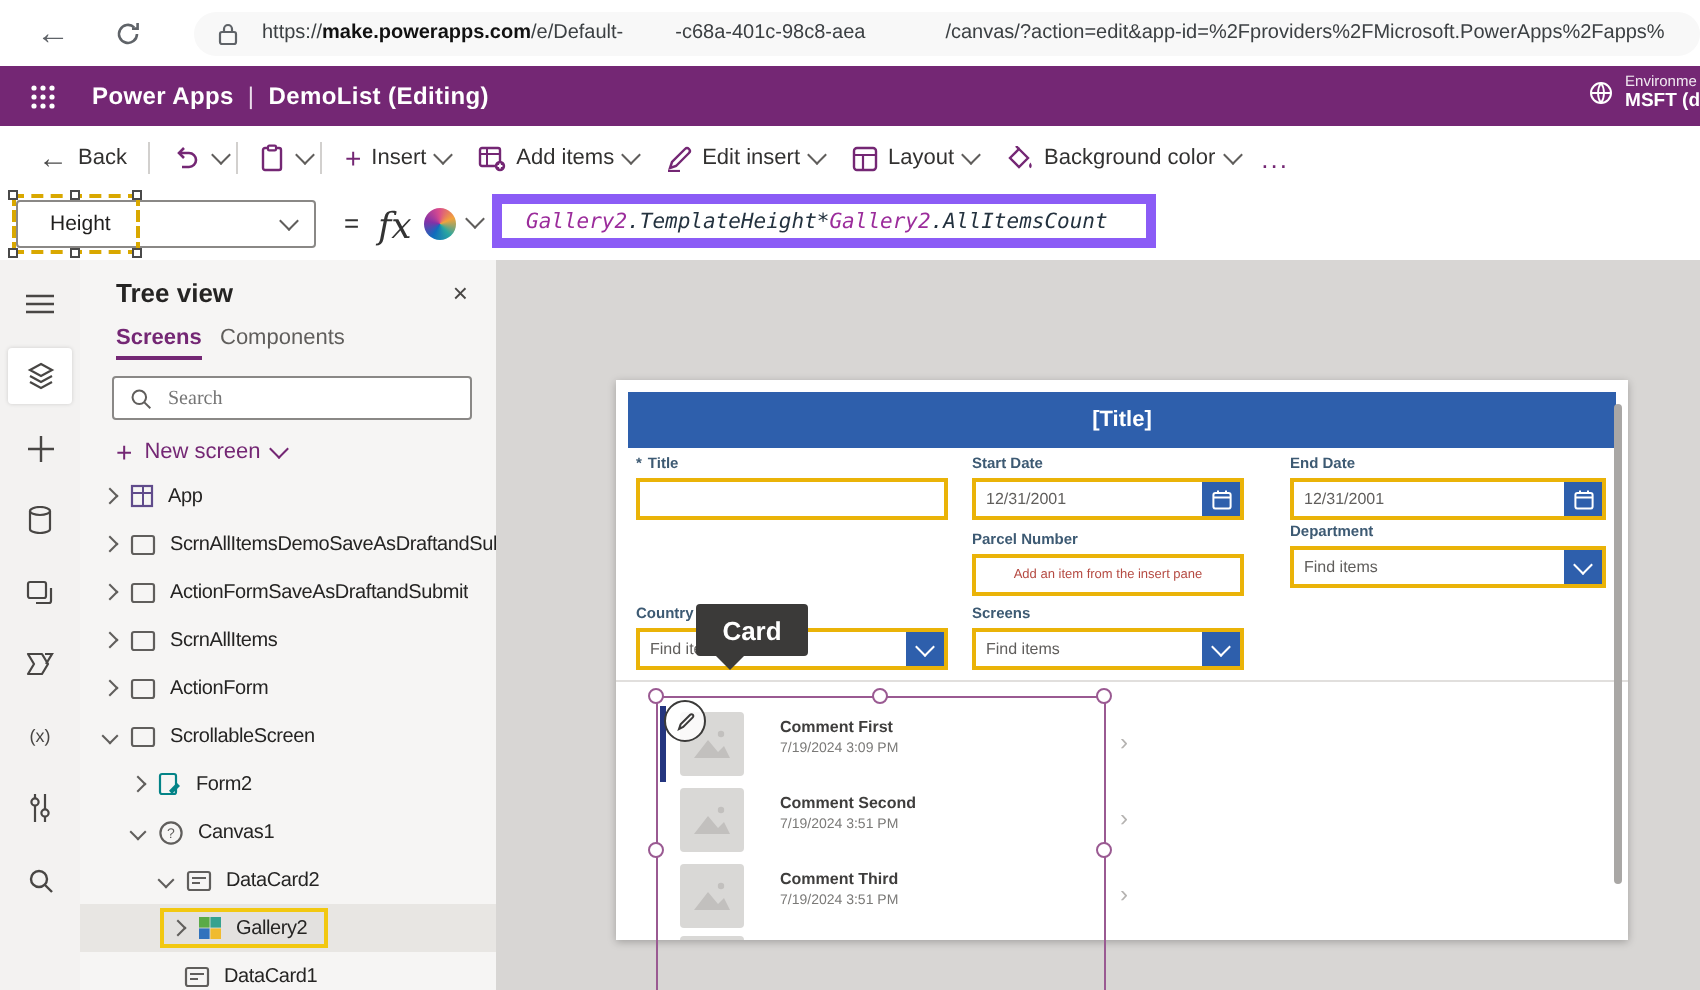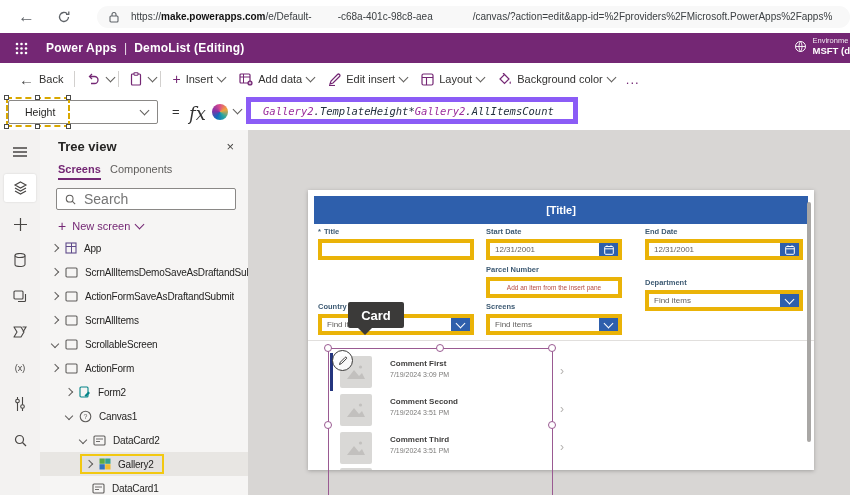--- a/index.html
+++ b/index.html
@@ -70,22 +70,22 @@
 
   
   .tree{top:130px;left:40px;width:208px;height:365px;background:#f6f5f4;border-right:1px solid #d8d6d4;overflow:hidden}
   .tv-title{left:18px;top:9px;font-size:13px;font-weight:bold;color:#252423}
   .tv-x{right:14px;top:9px;font-size:13px;color:#484644}
   .tab{position:absolute;top:33px;font-size:11px}
   .tab.on{left:18px;color:#742774;font-weight:bold;border-bottom:2px solid #742774;padding-bottom:3px}
   .tab.off{left:70px;color:#605e5c}
   .srch{left:16px;top:58px;width:180px;height:22px;background:#fff;border:1px solid #8a8886;border-radius:2px;
         display:flex;align-items:center;box-sizing:border-box}
-  .srch input{border:none;outline:none;background:transparent;font-size:14px;width:130px;
-              font-family:Liberation Sans, sans-serif;color:#323130;margin-left:6px}
+  .srch input{border:none;outline:none;background:transparent;font-size:10px;width:130px;
+              font-family:Liberation Serif, serif;color:#323130;margin-left:6px}
   .newscr{left:18px;top:88px;display:flex;align-items:center;gap:6px;color:#742774;font-size:11px}
   .newscr .plus{font-size:14px}
   .trows{left:0;top:106px;width:208px}
   .trow{height:24px;display:flex;align-items:center;font-size:10px;color:#252423;white-space:nowrap}
   .tchev{width:5px;height:5px;border-right:1.2px solid #605e5c;border-bottom:1.2px solid #605e5c;
          display:inline-block;flex:0 0 auto;margin-right:7px}
   .tchev.r{transform:rotate(-45deg)}
   .tchev.d{transform:rotate(45deg)}
   .tchev.none{border:none}
   .ticon{margin-right:7px;flex:0 0 auto;display:flex}
@@ -93,21 +93,21 @@
   .trow.selected{background:#e8e6e3}
   .hl{display:flex;align-items:center;border:2.5px solid #f2c811;padding:2px 8px 2px 4px;background:#e3e1df}
 
   
   .work{top:130px;left:248px;width:602px;height:365px;background:#d8d6d4}
   .canvas{left:60px;top:60px;width:506px;height:280px;background:#fff;box-shadow:0 1px 4px rgba(0,0,0,.25);overflow:hidden}
   .ctitle{left:6px;top:6px;width:494px;height:28px;background:#2e5fac;color:#fff;display:flex;
           align-items:center;justify-content:center;font-size:11px;font-weight:bold}
   .flabel{font-size:7.5px;font-weight:bold;color:#3d5a73;white-space:nowrap}
   .req{margin-right:3px}
-  .fctl{height:21px;background:#fff;border:4px solid #eab308;box-sizing:border-box;display:flex;align-items:center;overflow:hidden}
+  .fctl{height:21px;background:#fff;border:2px solid #eab308;box-sizing:border-box;display:flex;align-items:center;overflow:hidden}
   .fval{font-size:8px;color:#605e5c;margin-left:5px;white-space:nowrap}
   .fbtn{width:19px;height:100%;background:#2e5fac;margin-left:auto;display:flex;align-items:center;justify-content:center;flex:0 0 auto}
   .redhint{width:100%;text-align:center;font-size:6.5px;color:#b54a42}
   .cdivider{left:0;top:150px;width:506px;height:1px;background:#e1dfdd}
   .vscroll{right:3px;top:12px;width:4px;height:240px;background:#a9a7a5;border-radius:2px}
 
   
   .gitem{left:22px;width:250px;height:36px;display:flex;align-items:flex-start}
   .gimg{width:32px;height:32px;background:#d9d8d6;border-radius:2px;margin-left:10px;display:flex;align-items:center;justify-content:center}
   .gtxt{margin-left:18px;line-height:1.35;margin-top:3px}
@@ -216,21 +216,21 @@
   </span>
   <span class="tb">
     <span class="ic">
       <svg width="14" height="13" viewBox="0 0 14 13">
           <rect x="1" y="1" width="10" height="9" rx="1" fill="none" stroke="#742774" stroke-width="1.2"></rect>
           <path d="M1 4h10M4.5 1v9" stroke="#742774" stroke-width="1"></path>
           <circle cx="11" cy="10" r="2.6" fill="#742774"></circle>
           <path d="M11 8.8v2.4M9.8 10h2.4" stroke="#fff" stroke-width=".9"></path>
         </svg>
     </span>
-    <span>Add data</span>
+    <span>Add items</span>
     <span class="chev"></span>
   </span>
   <span class="tb">
     <span class="ic">
       <svg width="13" height="13" viewBox="0 0 13 13">
           <path d="M2 11l1-3 6.5-6.5a1.2 1.2 0 0 1 2 2L5 10l-3 1z" fill="none" stroke="#742774" stroke-width="1.2"></path>
           <path d="M1 12.5h6" stroke="#742774" stroke-width="1.1"></path>
         </svg>
     </span>
     <span>Edit insert</span>
@@ -386,36 +386,36 @@
     <div class="trow" style="padding-left:12px">
       <span class="tchev r"></span>
       <span class="ticon">
           <svg width="13" height="11" viewBox="0 0 13 11">
             <rect x="1" y="1" width="11" height="9" rx="1" fill="none" stroke="#605e5c" stroke-width="1.1"></rect>
           </svg>
         </span>
       <span class="tlabel">ScrnAllItems</span>
     </div>
     <div class="trow" style="padding-left:12px">
-      <span class="tchev d"></span>
+      <span class="tchev r"></span>
       <span class="ticon">
           <svg width="13" height="11" viewBox="0 0 13 11">
             <rect x="1" y="1" width="11" height="9" rx="1" fill="none" stroke="#605e5c" stroke-width="1.1"></rect>
           </svg>
         </span>
-      <span class="tlabel">ScrollableScreen</span>
+      <span class="tlabel">ActionForm</span>
     </div>
     <div class="trow" style="padding-left:12px">
-      <span class="tchev r"></span>
+      <span class="tchev d"></span>
       <span class="ticon">
           <svg width="13" height="11" viewBox="0 0 13 11">
             <rect x="1" y="1" width="11" height="9" rx="1" fill="none" stroke="#605e5c" stroke-width="1.1"></rect>
           </svg>
         </span>
-      <span class="tlabel">ActionForm</span>
+      <span class="tlabel">ScrollableScreen</span>
     </div>
     <div class="trow" style="padding-left:26px">
       <span class="tchev r"></span>
       <span class="ticon">
           <svg width="12" height="12" viewBox="0 0 12 12">
             <rect x="1" y="1" width="8" height="10" rx="1" fill="none" stroke="#038387" stroke-width="1.1"></rect>
             <path d="M7 11 11 7l-1.6-1.6L5.5 9.4z" fill="#038387"></path>
           </svg>
         </span>
       <span class="tlabel">Form2</span>
@@ -499,21 +499,21 @@
           </span>
       </div>
     </div>
 
     <div class="abs" style="left:178px;top:75px">
       <div class="flabel">Parcel Number</div>
       <div class="fctl" style="width:136px;margin-top:3px">
         <span class="redhint">Add an item from the insert pane</span>
       </div>
     </div>
-    <div class="abs" style="left:337px;top:88px">
+    <div class="abs" style="left:337px;top:71px">
       <div class="flabel">Department</div>
       <div class="fctl" style="width:158px;margin-top:3px">
         <span class="fval">Find items</span>
         <span class="fbtn">
             <span class="chev white"></span>
           </span>
       </div>
     </div>
 
     <div class="abs" style="left:10px;top:112px">

